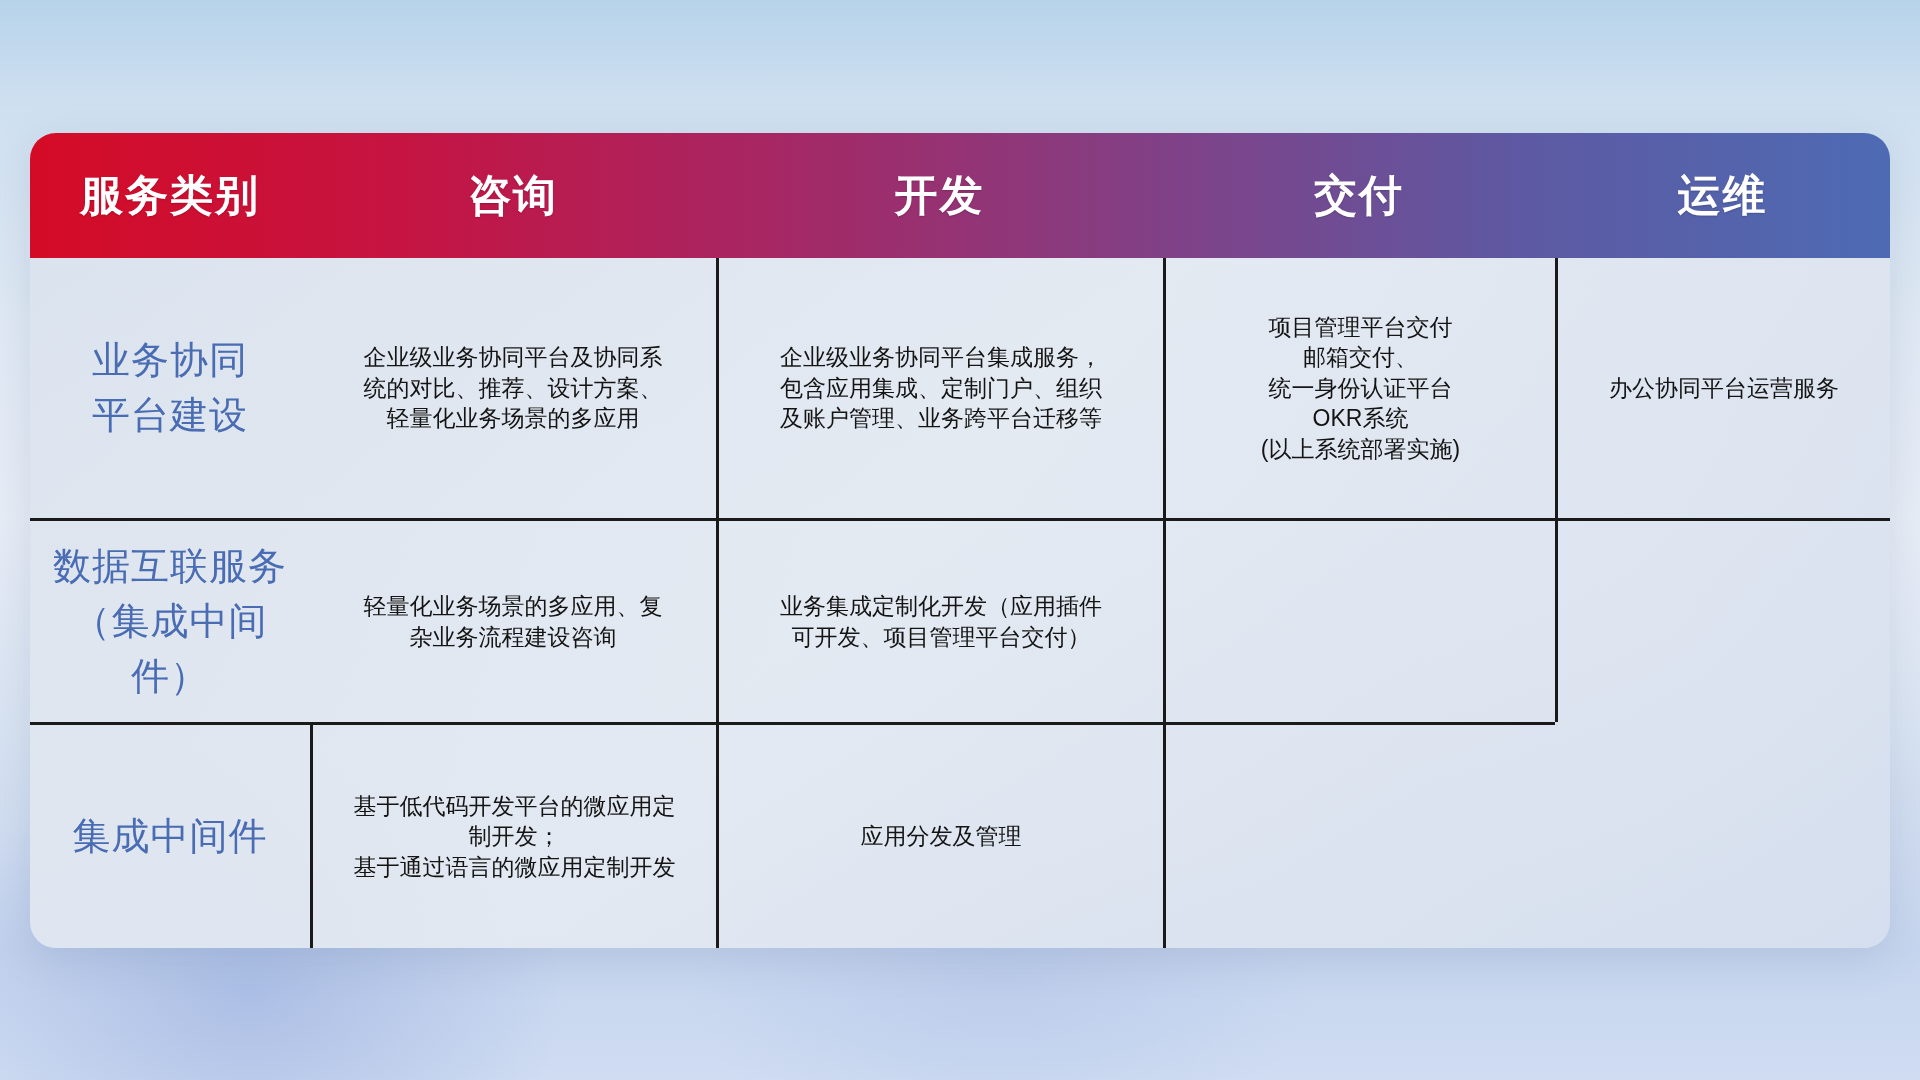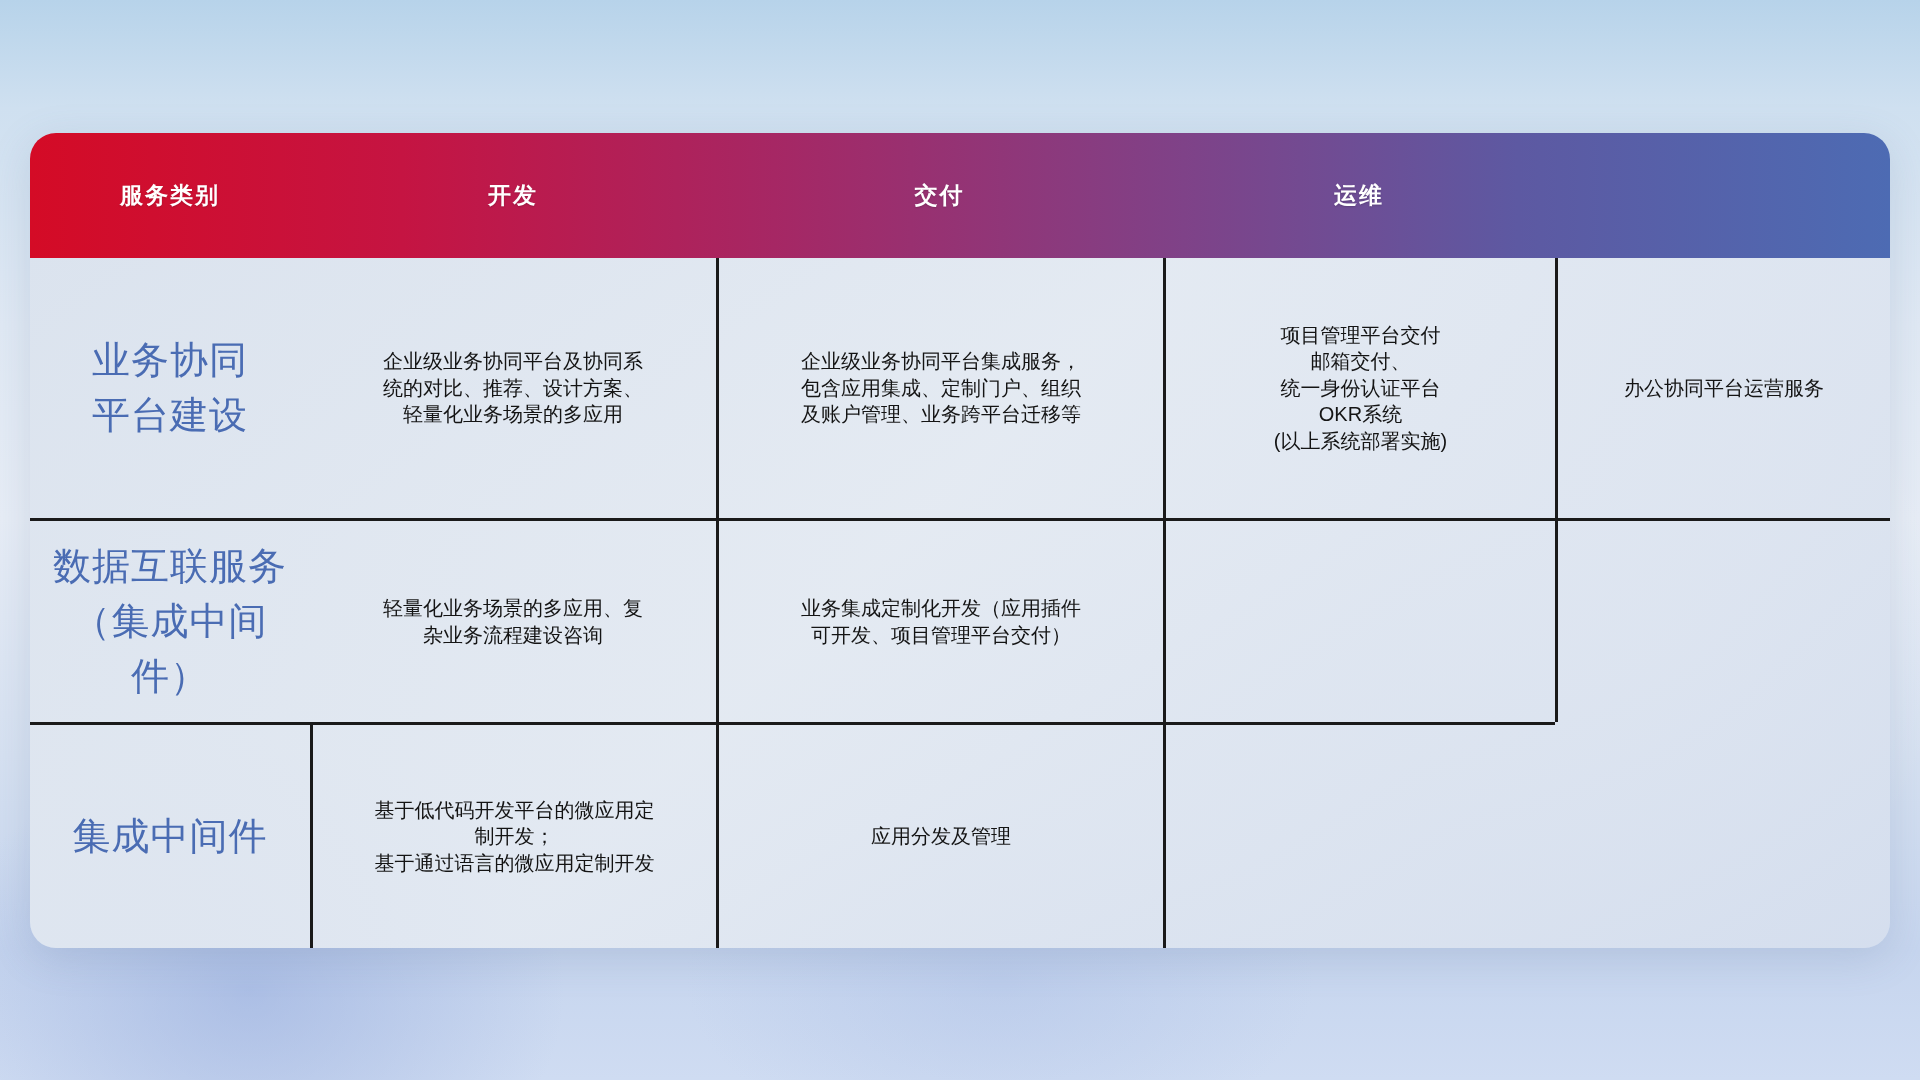--- a/index.html
+++ b/index.html
@@ -31,55 +31,56 @@
   }
 
   .header {
     display: grid;
     grid-template-columns: 280px 406px 447px 392px 335px;
     height: 125px;
     background: linear-gradient(90deg, #d40b26 0%, #c51442 20%, #a62764 40%, #7f4288 62%, #5d59a2 80%, #4d6bb3 100%);
   }
   .hcell {
     display: flex; align-items: center; justify-content: center;
-    color: #ffffff; font-size: 23px; font-weight: bold; letter-spacing: 2px;
+    color: #ffffff; font-size: 43px; font-weight: bold; letter-spacing: 2px;
     text-shadow: 0 1px 2px rgba(0,0,0,0.18);
   }
 
   .body {
     display: grid;
     grid-template-columns: 280px 406px 447px 392px 335px;
     grid-template-rows: 260px 204px 226px;
     height: 690px;
     background: linear-gradient(135deg, rgba(219,227,238,0.95) 0%, rgba(228,234,242,0.92) 45%, rgba(214,223,238,0.93) 100%);
   }
   .cell {
     display: flex; align-items: center; justify-content: center;
     text-align: center; white-space: pre-line;
-    color: #141414; font-size: 20px; line-height: 1.32;
+    color: #141414; font-size: 23px; line-height: 1.32;
     padding: 6px 10px; box-sizing: border-box;
   }
   .cell.cat {
     color: #4a6cb3; font-size: 38px; font-weight: normal; line-height: 1.45;
     letter-spacing: 1px;
   }
   .vline { border-left: 3px solid #1a1a1a; }
   .hline { border-top: 3px solid #1a1a1a; }
 </style>
 </head>
 <body>
 
 <div class="bg-accent-a"></div>
 <div class="bg-accent-b"></div>
 <div class="bg-accent-c"></div>
 
 <div class="panel">
 
   <div class="header">
     <div class="hcell">服务类别</div>
+    <div class="hcell">咨询</div>
     <div class="hcell">开发</div>
     <div class="hcell">交付</div>
     <div class="hcell">运维</div>
   </div>
 
   <div class="body">
 
     <div class="cell cat">业务协同
 平台建设</div>
     <div class="cell">企业级业务协同平台及协同系

